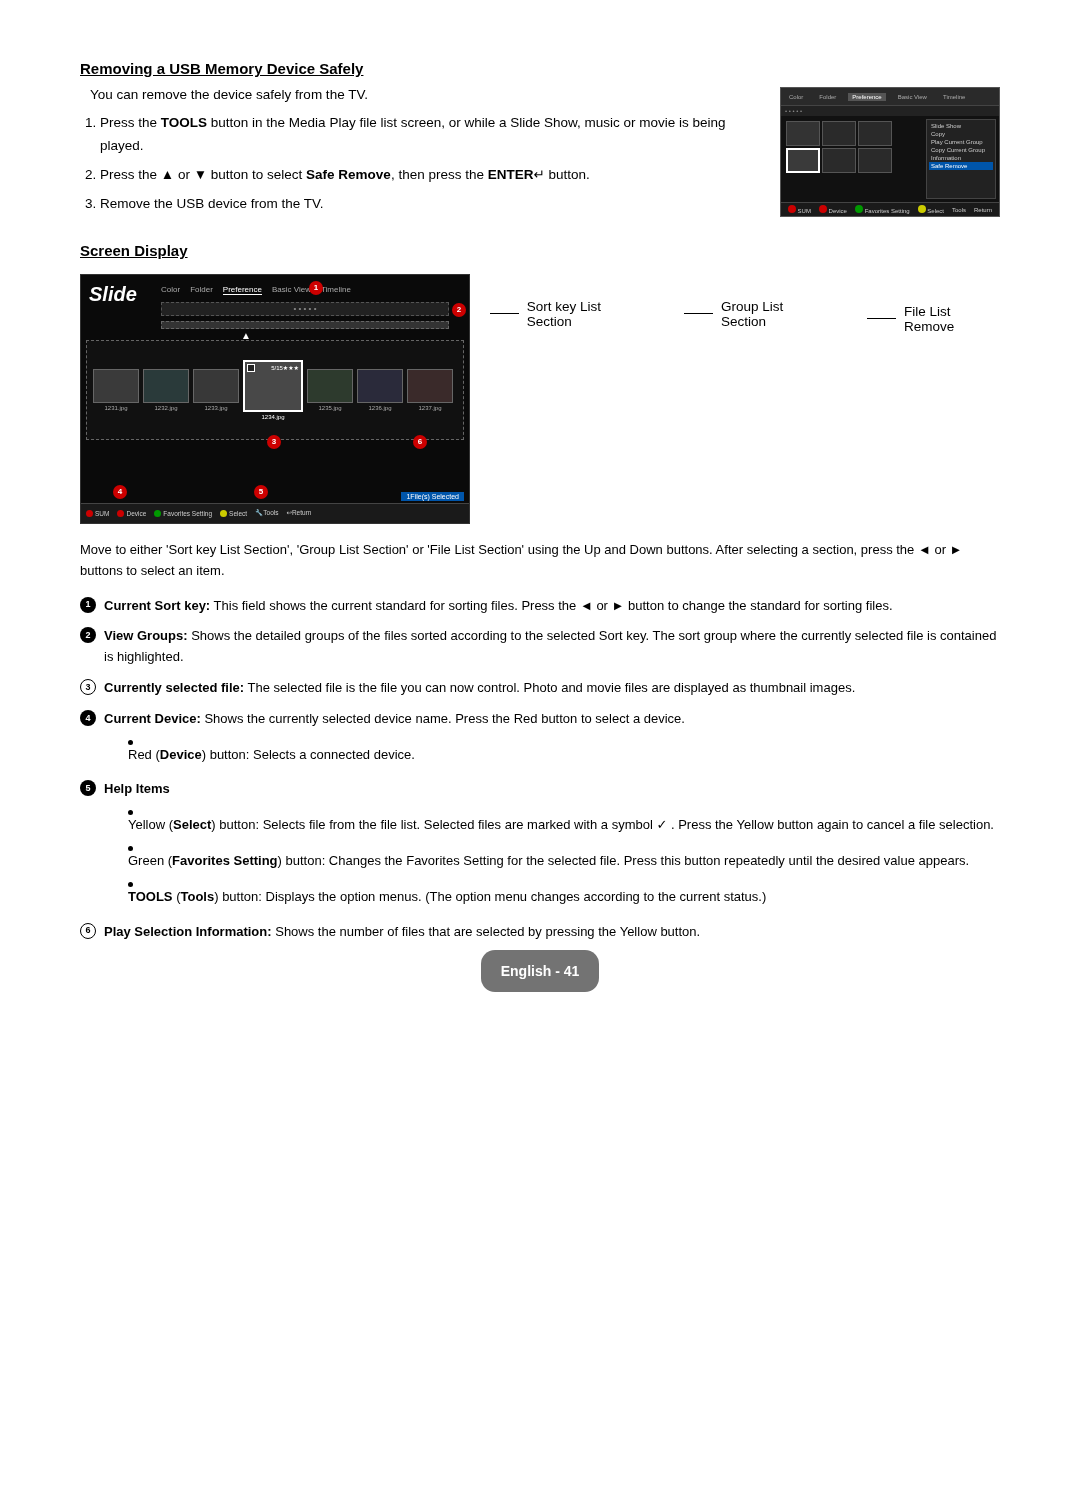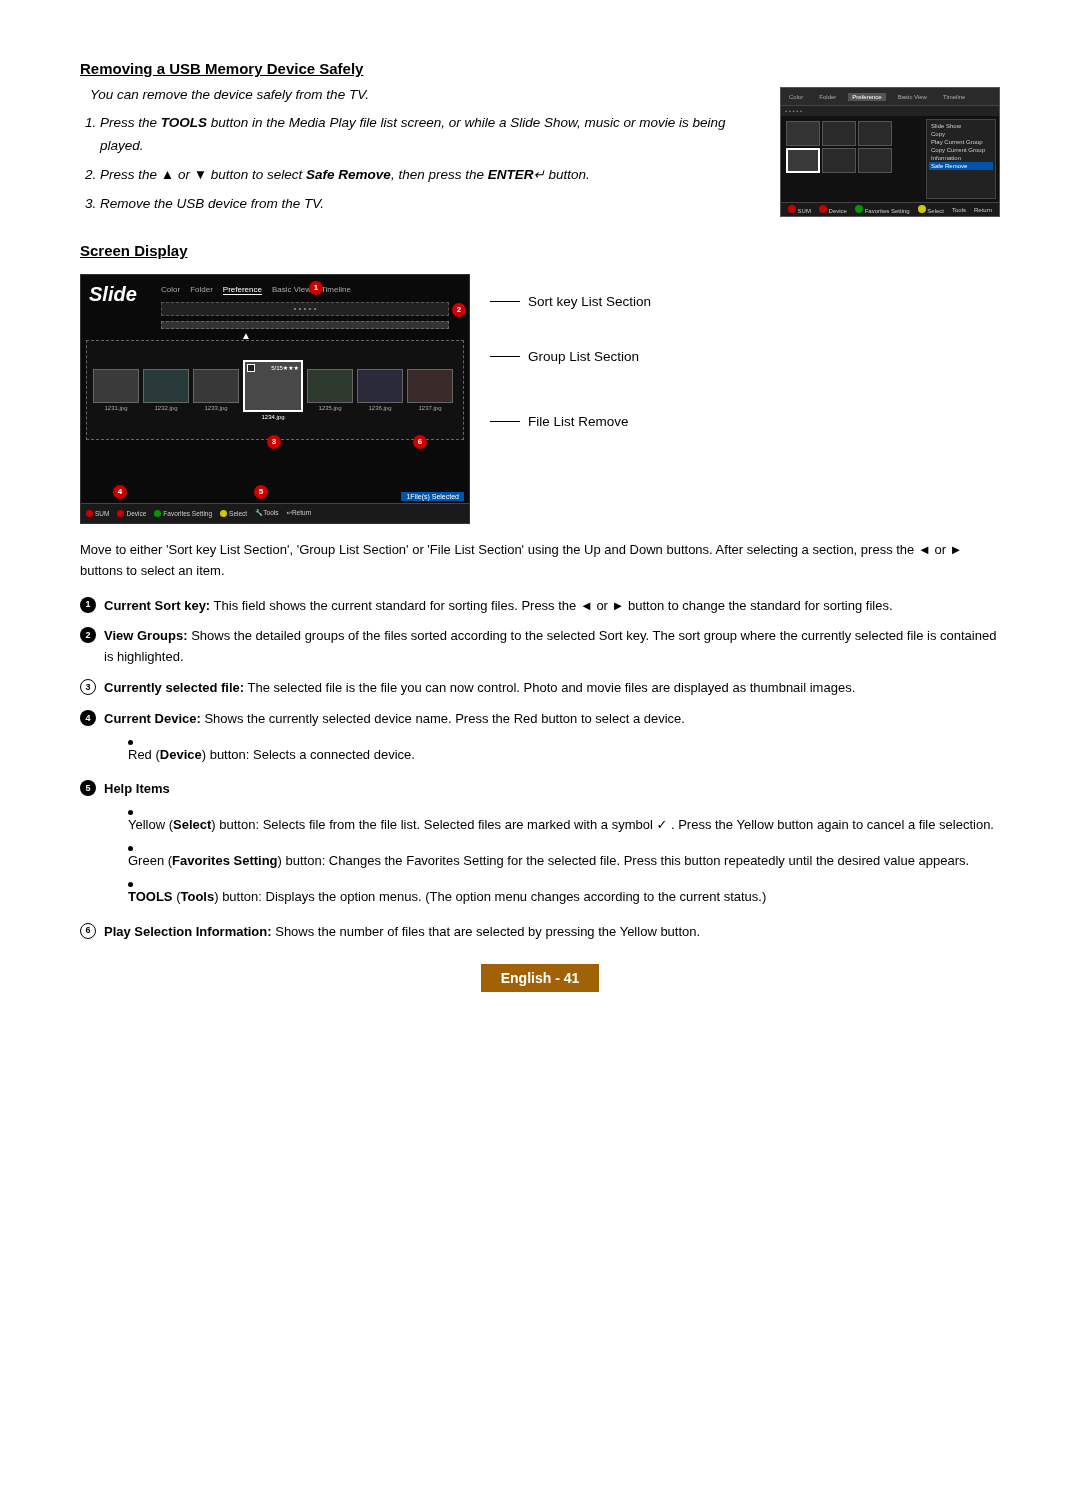--- a/index.html
+++ b/index.html
@@ -34,21 +34,20 @@
 
     .instructions-with-image {
       display: flex;
       align-items: flex-start;
       margin-bottom: 20px;
     }
 
     .instructions-list {
       flex: 1;
       padding-right: 8px;
-      font-style: italic;
     }
 
     .instructions-list ol {
       margin-left: 20px;
       font-size: 13.5px;
       line-height: 1.7;
     }
 
     .instructions-list ol li {
       margin-bottom: 6px;
@@ -185,21 +184,21 @@
     .sd-bottom-dot {
       width: 8px;
       height: 8px;
       border-radius: 50%;
       display: inline-block;
     }
 
     
     .sd-labels {
       display: flex;
-      flex-direction: column;
+      flex-direction: row;
       justify-content: flex-start;
       padding-top: 20px;
       gap: 40px;
     }
 
     .sd-label-item {
       display: flex;
       align-items: center;
       gap: 8px;
       font-size: 13.5px;
@@ -285,25 +284,26 @@
     .footer {
       position: absolute;
       bottom: 40px;
       left: 0;
       right: 0;
       display: flex;
       justify-content: center;
     }
 
     .footer-badge {
-      background: #a16207;
+      background: #737373;
       color: #fff;
-      padding: 6px 20px;
+      padding: 13px 20px;
       font-size: 14px;
       font-weight: bold;
+      border-radius: 14px;
     }
   </style>
 </head>
 <body>
 
 <div class="page-container">
 
   <div>
     <div class="section-title">Removing a USB Memory Device Safely</div>
 

